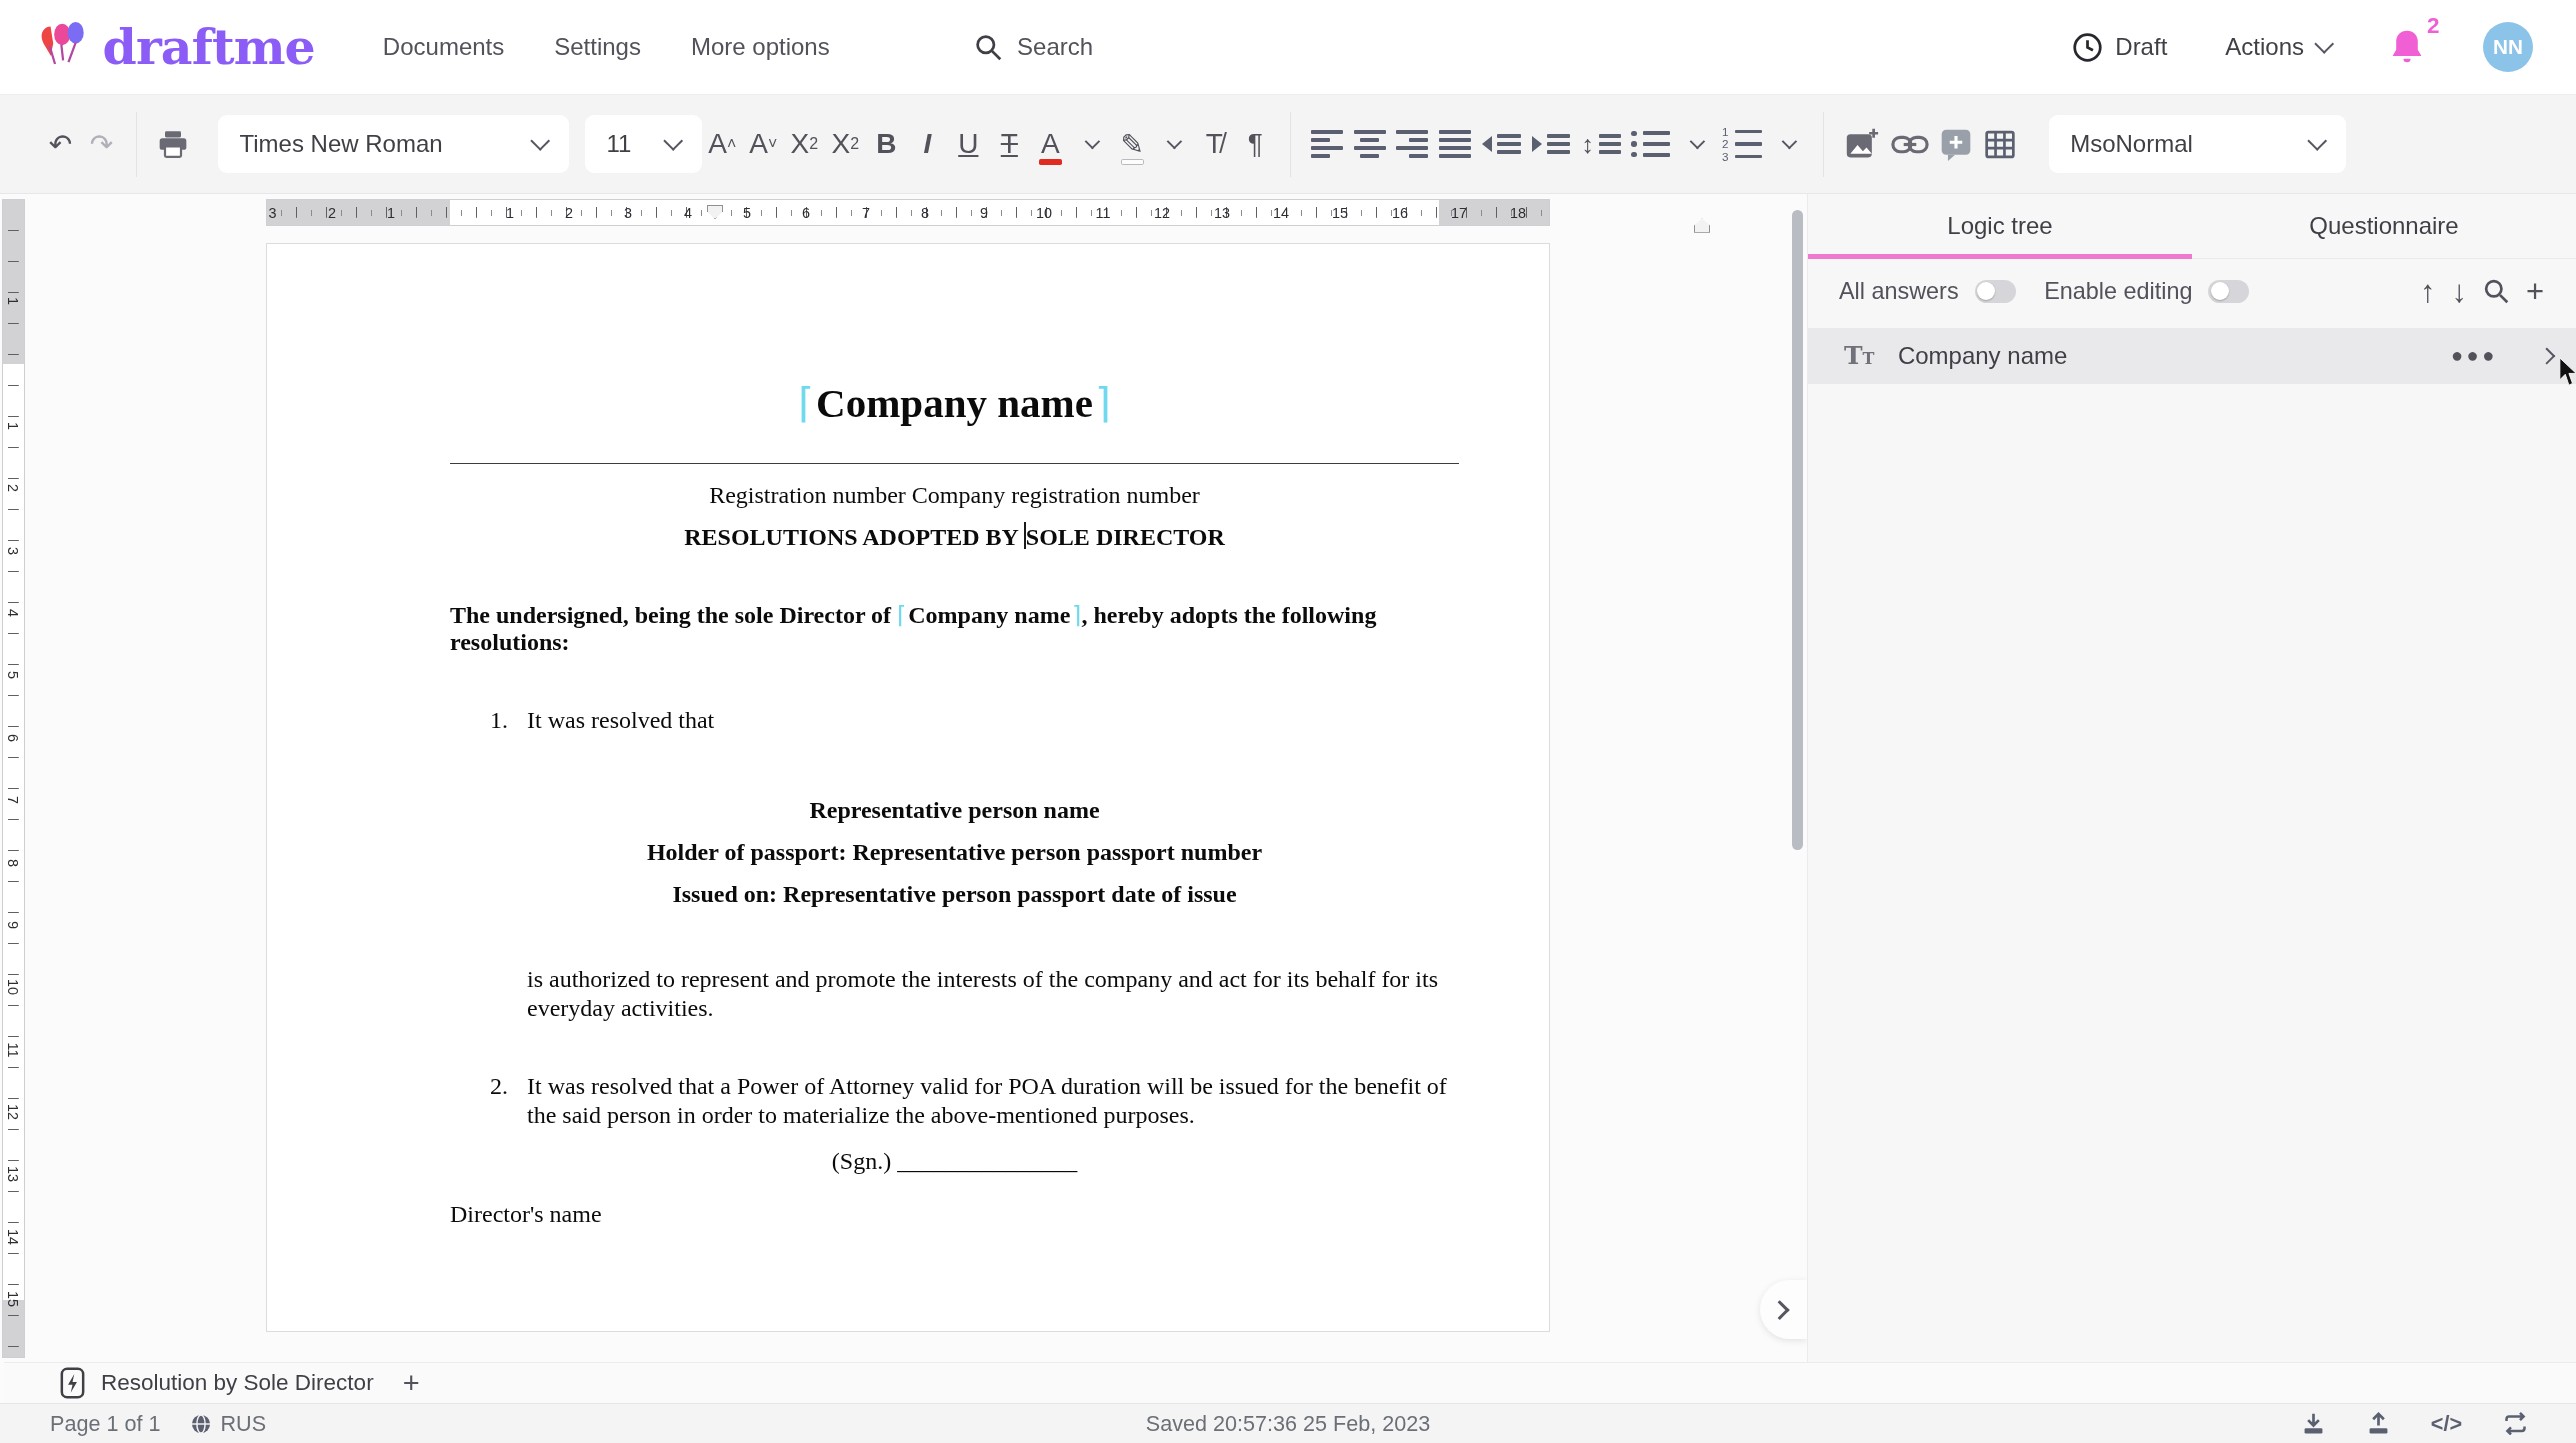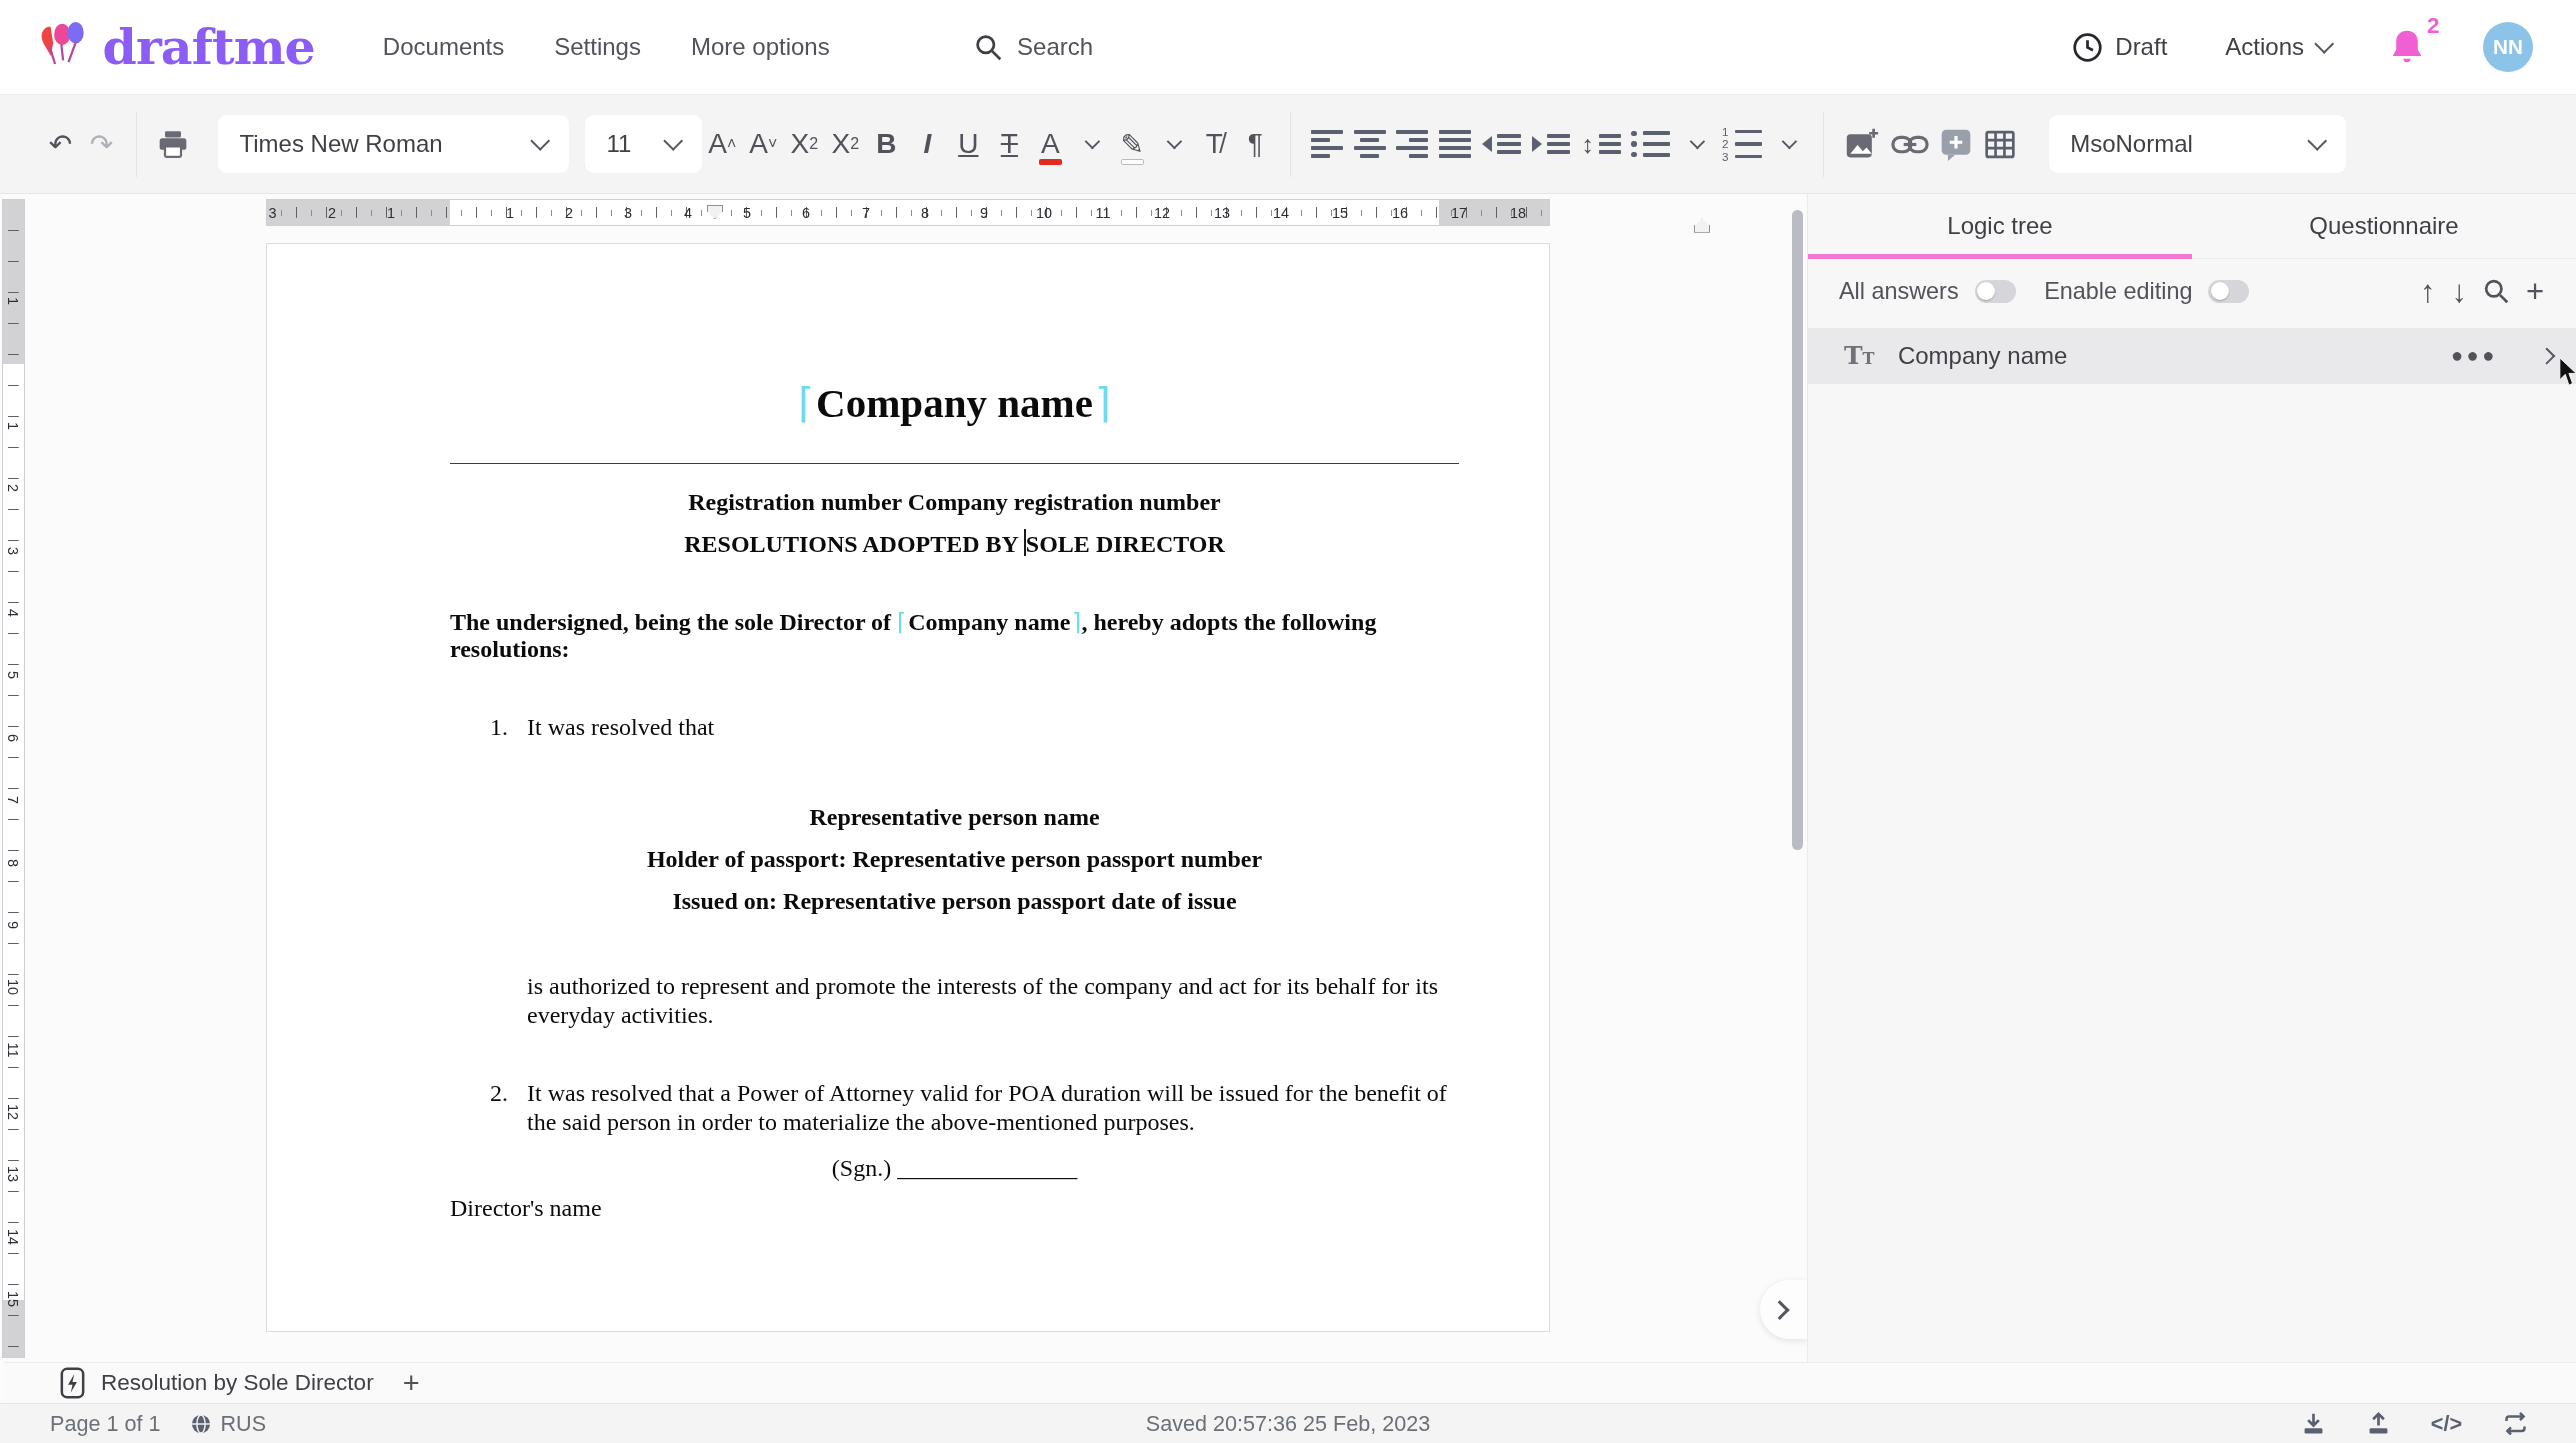--- a/index.html
+++ b/index.html
@@ -85,31 +85,31 @@
     clip-path:polygon(50% 0,100% 50%,100% 100%,0 100%,0 50%);}
 
   .page{position:absolute;left:266px;top:49px;width:1284px;height:1089px;background:#fff;
     border:0.9px solid #dcdcdf;padding:135px 90px 0 183px;
     font-family:"Liberation Serif","DejaVu Serif",serif;font-size:24px;color:#0b0b0b;}
   .doc-title{text-align:center;font-size:41px;font-weight:bold;}
   .variable::before{content:"\2308";color:var(--bracket);font-weight:normal;font-family:"DejaVu Sans",sans-serif;padding-right:1.8px;}
   .variable::after{content:"\2309";color:var(--bracket);font-weight:normal;font-family:"DejaVu Sans",sans-serif;padding-left:1.8px;}
   .doc-rule{border-bottom:1.8px solid #3c3c3c;margin-top:36px;}
   .doc-center{text-align:center;}
-  .reg-line{margin-top:25px;font-weight:bold;}
+  .reg-line{margin-top:18px;}
   .doc-heading{font-weight:bold;margin-top:12.6px;}
   .caret{display:inline-block;width:1.8px;height:27px;background:#1a1a1a;vertical-align:-3.6px;}
   .intro{font-weight:bold;margin-top:50px;}
   .doc-list{position:relative;padding-left:77px;margin-top:50px;line-height:1.2;}
   .doc-list .num{position:absolute;left:40px;}
   .center-block{margin-top:54px;font-weight:bold;line-height:42px;}
   .authorized{padding-left:77px;margin-top:50px;line-height:1.2;}
   .dated{margin-top:76px;}
   .sgn{margin-top:18px;text-align:center;}
-  .director{margin-top:13px;}
+  .director{margin-top:26px;}
 
   .v-scrollbar{position:absolute;left:1792px;top:16px;width:10.8px;height:640px;background:#b9bcc2;border-radius:5.4px;}
   .expand-btn{position:absolute;left:1760px;top:1086px;width:47px;height:59px;background:#fdfdfd;
     border-radius:31px 0 0 31px;box-shadow:0 1.8px 7.2px rgba(0,0,0,.10);display:flex;align-items:center;
     justify-content:flex-start;padding-left:12.6px;cursor:pointer;}
   .expand-btn .chev-right{width:13.5px;height:13.5px;border-right:3.1px solid #565662;border-top:3.1px solid #565662;transform:rotate(45deg);}
 
   
   .side-panel{position:absolute;left:1807px;top:194px;width:769px;height:1168px;background:#f7f7f8;border-left:0.9px solid #ebebee;}
   .panel-tabs{display:flex;height:65px;border-bottom:0.9px solid #ebebee;}

